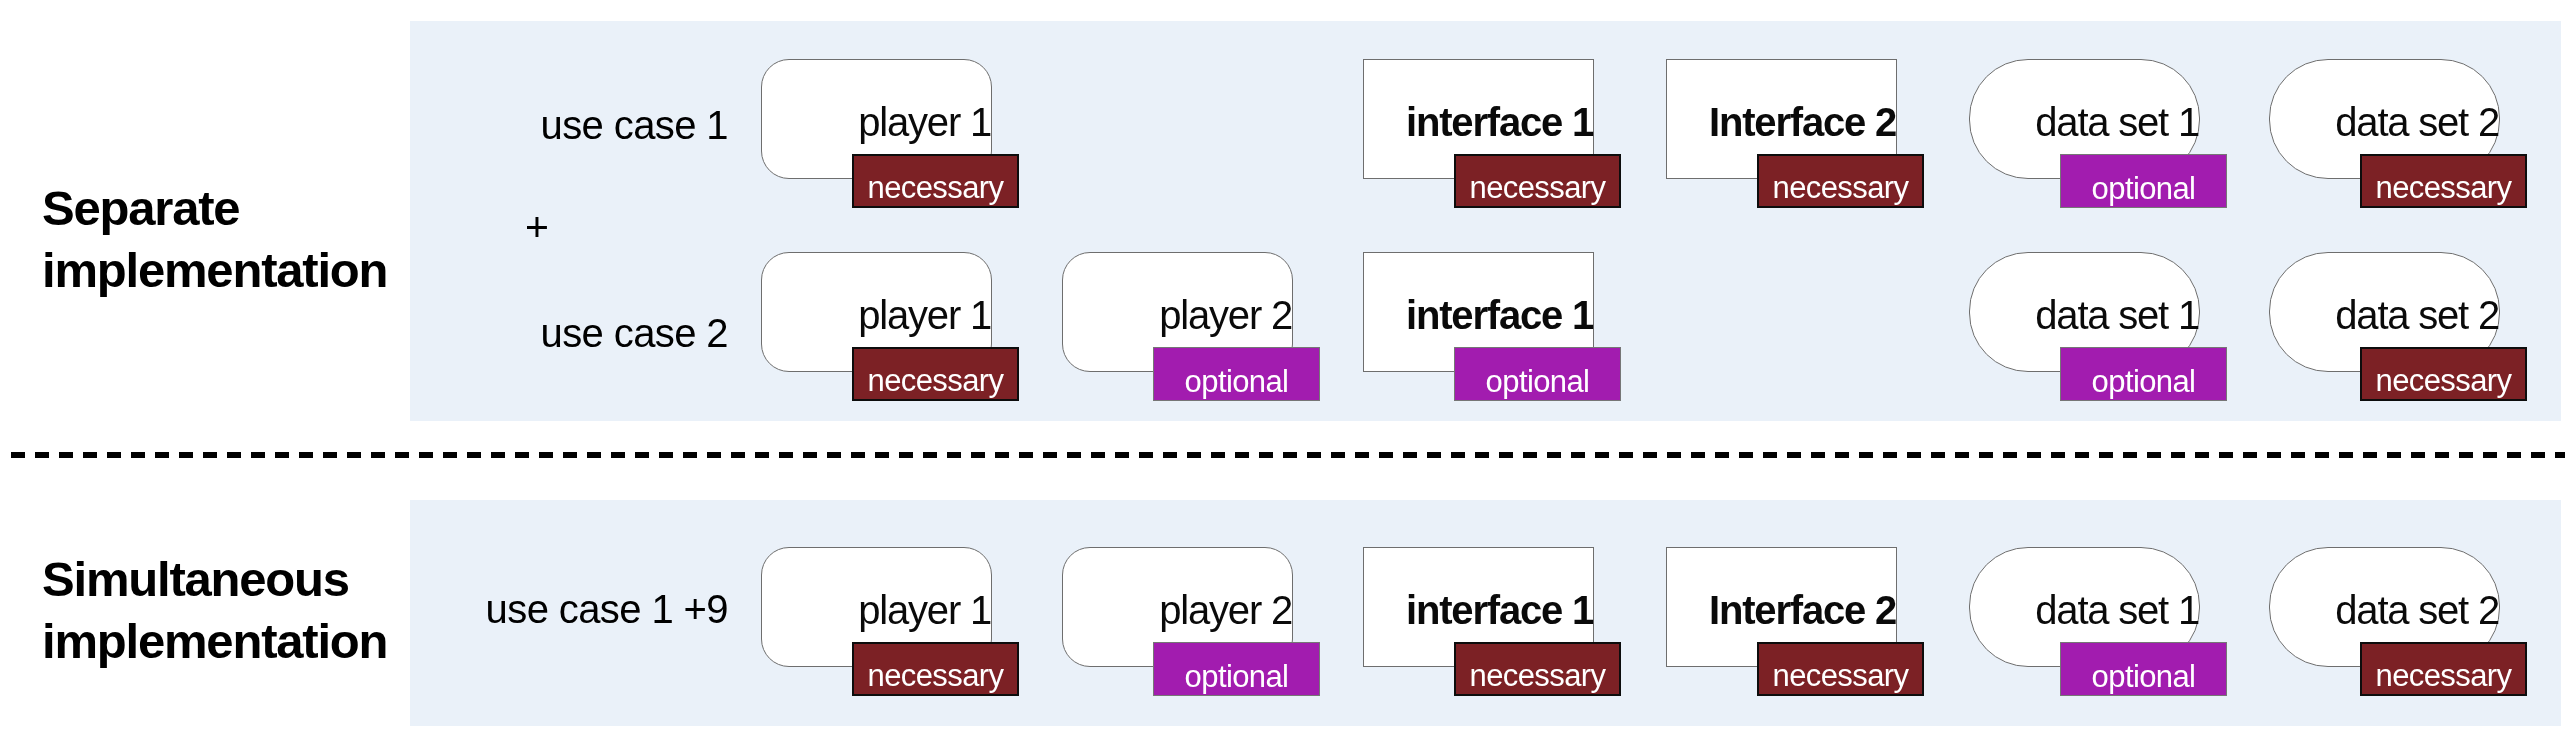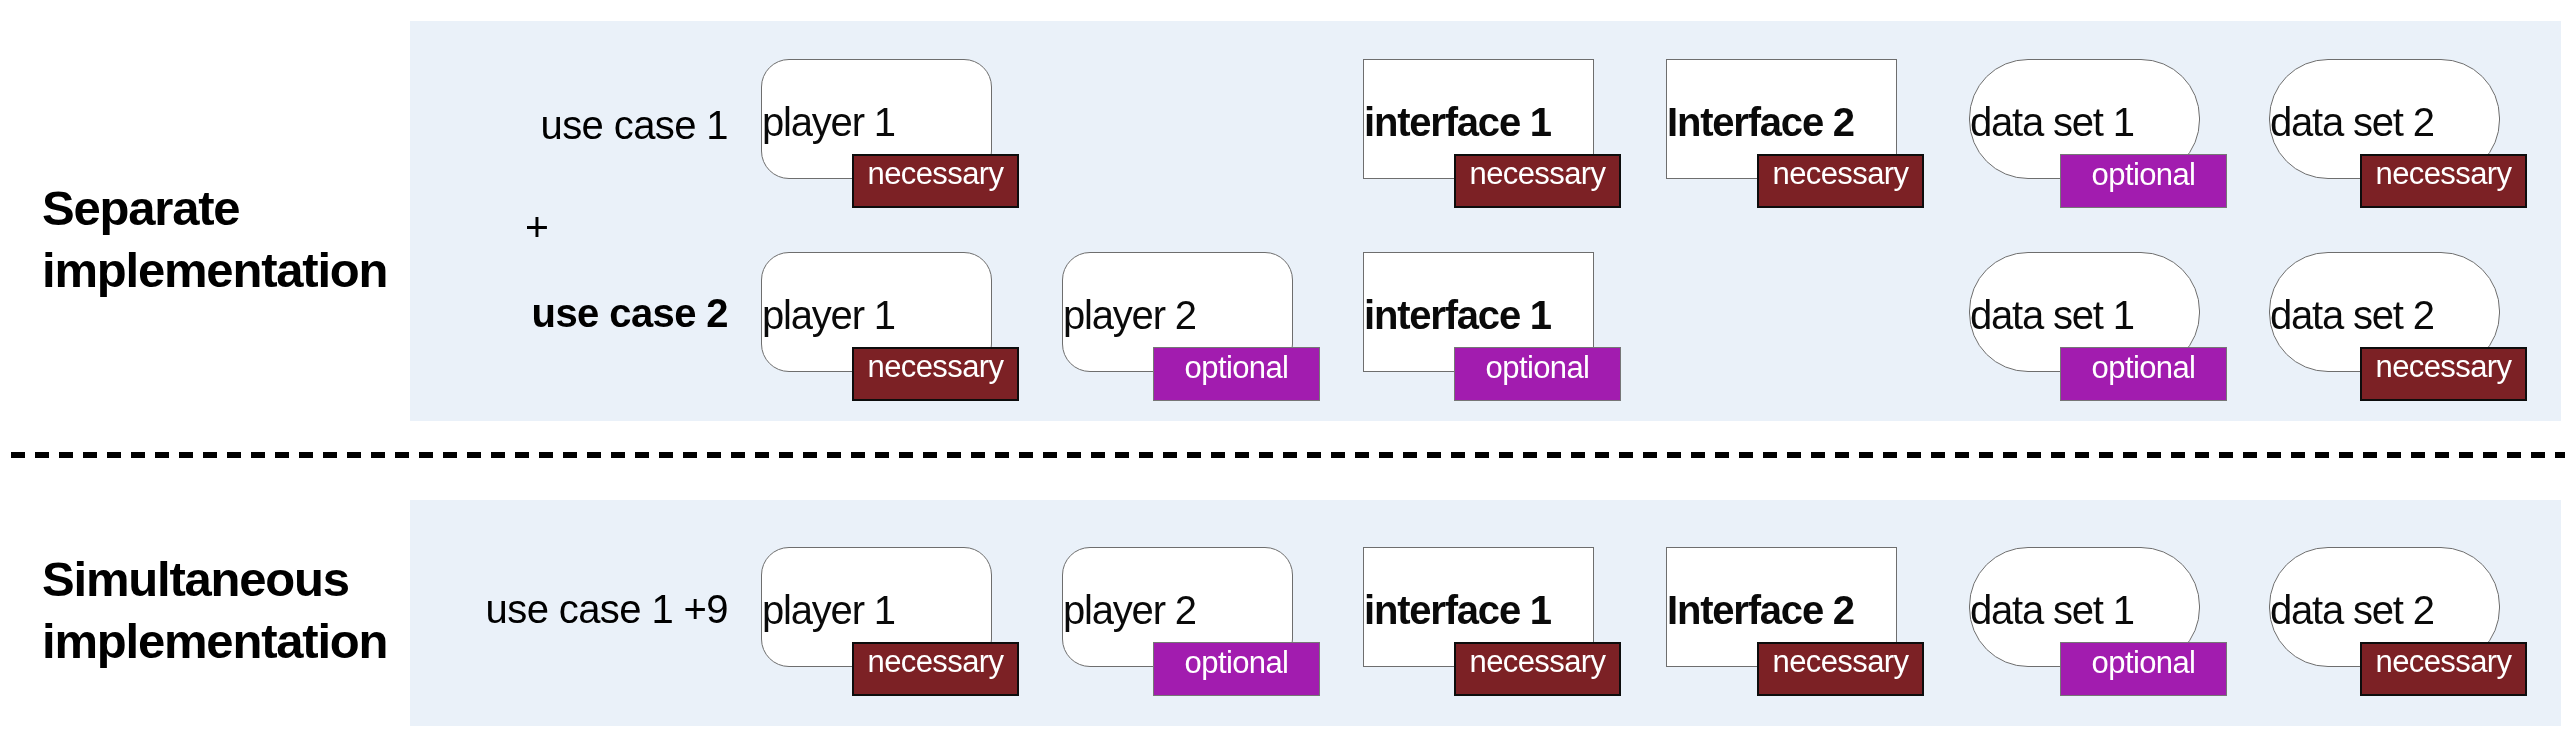--- a/index.html
+++ b/index.html
@@ -18,29 +18,29 @@
   .sec-title.t0{top:161px;}
   .sec-title.t1{top:532px;}
 
   .row-label{position:absolute;left:409px;width:319px;text-align:right;
     font-size:40px;color:#000;letter-spacing:-0.6px;white-space:nowrap;}
   .plus{position:absolute;left:525px;top:204px;font-size:41px;color:#000;}
 
   .item{position:absolute;width:231px;height:120px;}
   .shape{position:absolute;left:0;top:0;right:0;bottom:0;background:#ffffff;
     border:1.9px solid #6e6e6e;box-sizing:border-box;display:flex;align-items:center;
-    justify-content:flex-start;padding-top:7.5px;}
+    justify-content:flex-end;padding-top:7.5px;}
   .item.player .shape{border-radius:28px;}
   .item.dataset .shape{border-radius:59px;}
   .item.interface .shape{border-radius:0;font-weight:bold;}
   .shape-label{font-size:40px;letter-spacing:-1.2px;color:#0a0a0a;white-space:nowrap;}
 
   .badge{position:absolute;left:91px;top:95px;width:167px;height:54px;
     box-sizing:border-box;display:flex;align-items:flex-end;justify-content:center;
-    padding-bottom:14px;font-size:31px;letter-spacing:-0.6px;color:#ffffff;white-space:nowrap;z-index:2;}
+    padding-bottom:0;font-size:31px;letter-spacing:-0.6px;color:#ffffff;white-space:nowrap;z-index:2;}
   .badge.necessary{background:#7c2125;border:2.5px solid #0d0d0d;}
   .badge.optional{background:#a21caf;border:1.9px solid #767676;}
 </style>
 </head>
 <body>
 
 <div class="canvas">
   <div class="panel top"></div>
   <div class="panel bottom"></div>
   <div class="divider"></div>
@@ -78,21 +78,21 @@
           <span class="shape-label">data set 1</span>
         </div>
         <div class="badge optional">optional</div>
       </div>
       <div class="item dataset" style="left: 2269px; top: 59px;">
         <div class="shape">
           <span class="shape-label">data set 2</span>
         </div>
         <div class="badge necessary">necessary</div>
       </div>
-      <div class="row-label" style="top: 288px; height: 50px; line-height: 50px; font-weight: bold;">use case 2</div>
+      <div class="row-label" style="top: 308px; height: 50px; line-height: 50px;">use case 2</div>
       <div class="item player" style="left: 761px; top: 252px;">
         <div class="shape">
           <span class="shape-label">player 1</span>
         </div>
         <div class="badge necessary">necessary</div>
       </div>
       <div class="item player" style="left: 1062px; top: 252px;">
         <div class="shape">
           <span class="shape-label">player 2</span>
         </div>

